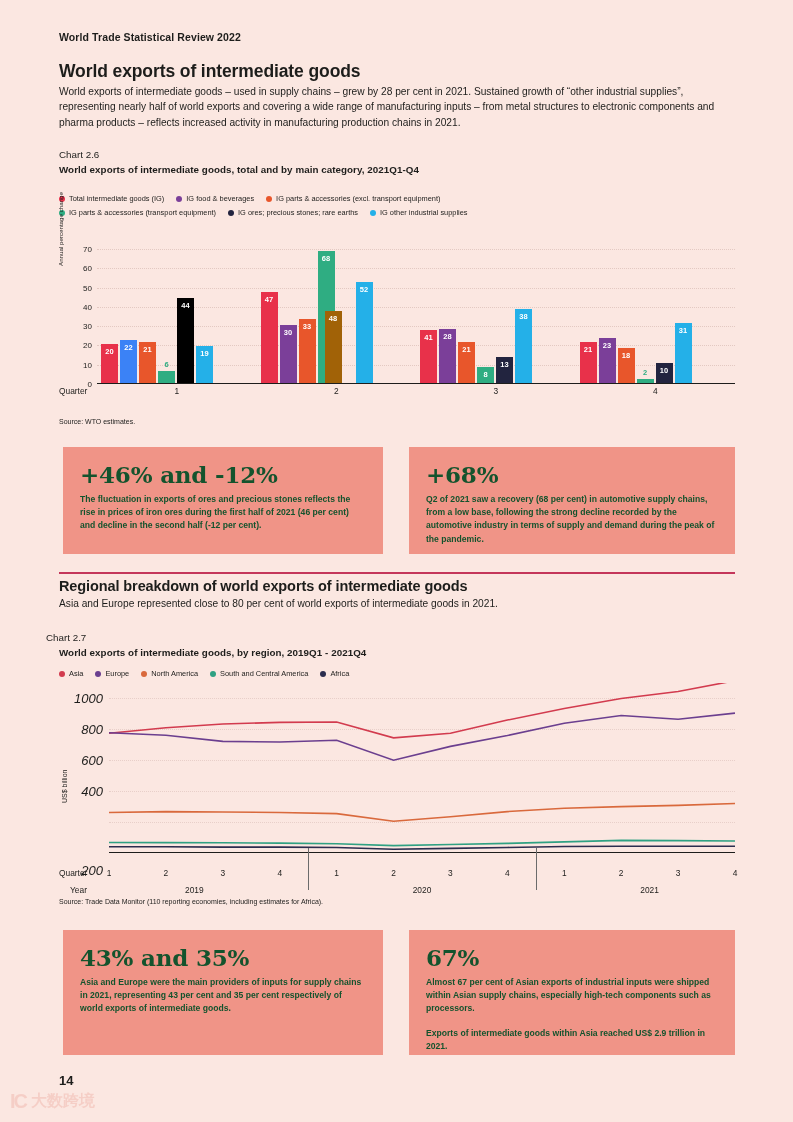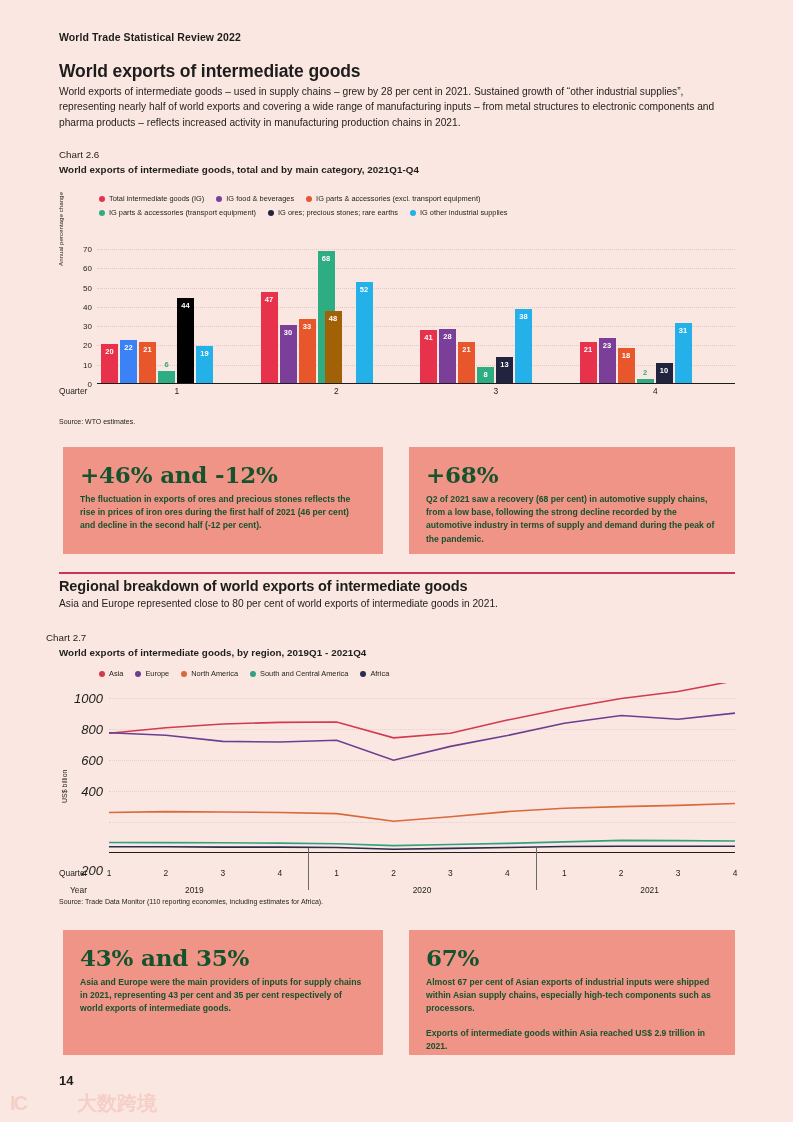--- a/index.html
+++ b/index.html
@@ -16,21 +16,21 @@
   .running-head{position:absolute;left:59px;top:31px;font-size:10.5px;font-weight:bold;letter-spacing:.1px;}
 
   h1.sec{position:absolute;left:59px;top:61px;font-size:17.5px;font-weight:bold;letter-spacing:-.1px;margin:0;}
   p.lede{position:absolute;left:59px;top:84px;width:676px;font-size:10.2px;line-height:15.3px;margin:0;}
 
   .chart-num{position:absolute;font-size:9.8px;}
   .chart-title{position:absolute;font-size:9.8px;font-weight:bold;letter-spacing:.05px;}
 
   
   .legend{position:absolute;font-size:7.4px;}
-  .legend .row{display:flex;align-items:flex-start;margin-bottom:5px;margin-left:40px;}
+  .legend .row{display:flex;align-items:flex-start;margin-bottom:5px;}
   .legend .item{display:flex;align-items:center;margin-right:12px;white-space:nowrap;}
   .legend .dot{width:6px;height:6px;border-radius:50%;margin-right:4px;flex:0 0 auto;}
 
   
   .bar-chart{position:absolute;left:59px;top:232px;width:676px;height:160px;}
   .bc-plot{position:absolute;left:38px;top:0;right:0;height:152px;}
   .bc-ylab{position:absolute;left:-2px;top:34px;font-size:6.2px;
            transform:rotate(-90deg);transform-origin:0 0;white-space:nowrap;}
   .bc-ytick{position:absolute;right:100%;margin-right:5px;font-size:8px;transform:translateY(-50%);white-space:nowrap;}
   .bc-grid{position:absolute;left:0;right:0;height:0;border-top:1px dotted #e3c9c2;}
@@ -63,21 +63,21 @@
   .lc-base{position:absolute;left:0;right:0;bottom:0;height:1.4px;background:#1d1d1b;}
   .lc-sep{position:absolute;width:1px;background:#6b6b6b;}
   .lc-axisrow{position:absolute;font-size:8.4px;}
   .lc-q{position:absolute;font-size:8.4px;transform:translateX(-50%);}
   .lc-y{position:absolute;font-size:8.4px;transform:translateX(-50%);}
 
   .pageno{position:absolute;left:59px;top:1073px;font-size:13px;font-weight:bold;}
 
   .wm{position:absolute;left:10px;top:1090px;display:flex;align-items:center;opacity:.5;}
   .wm .mark{font-size:20px;color:#f0b7ad;font-weight:bold;letter-spacing:-2px;margin-right:5px;}
-  .wm .cn{font-size:20px;color:#f0b7ad;font-weight:bold;font-family:"DejaVu Sans", sans-serif;margin-left:46px;}
+  .wm .cn{font-size:16px;color:#f0b7ad;font-weight:bold;font-family:"DejaVu Sans", sans-serif;}
 </style>
 </head>
 <body>
 
 <div class="page">
 
   <div class="running-head">World Trade Statistical Review 2022</div>
 
   <h1 class="sec">World exports of intermediate goods</h1>
   <p class="lede">World exports of intermediate goods – used in supply chains – grew by 28 per cent in 2021. Sustained growth of “other industrial supplies”, representing nearly half of world exports and covering a wide range of manufacturing inputs – from metal structures to electronic components and pharma products – reflects increased activity in manufacturing production chains in 2021.</p>

